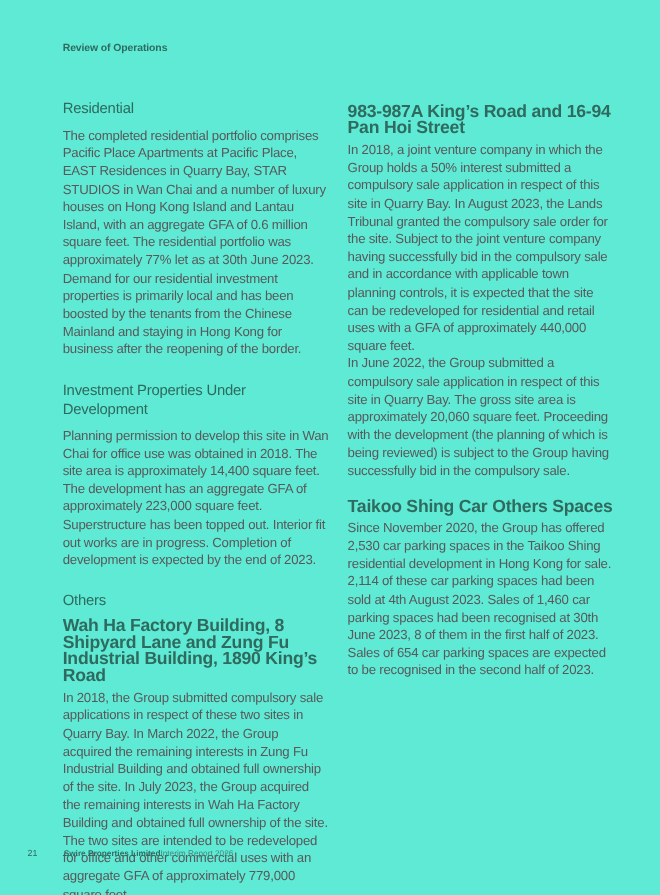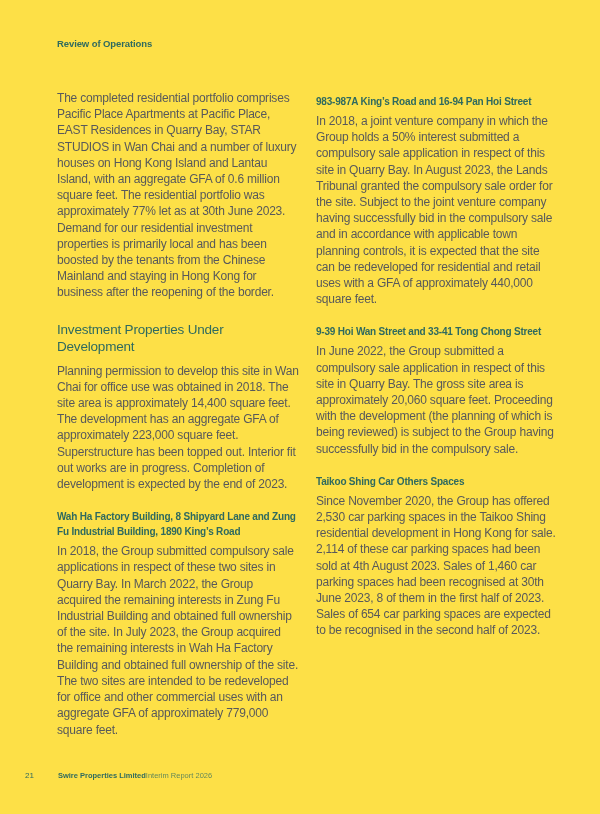--- a/index.html
+++ b/index.html
@@ -4,21 +4,21 @@
 <style>
   html, body {
     margin: 0;
     padding: 0;
     background: #ffffff;
   }
   .page {
     position: relative;
     width: 600px;
     height: 814px;
-    background: #fde047;
+    background: #5eead4;
     font-family: "Liberation Sans", "DejaVu Sans", sans-serif;
     overflow: hidden;
     box-sizing: border-box;
   }
   .running-header {
     position: absolute;
     top: 38px;
     left: 57px;
     font-size: 9.5px;
     font-weight: 700;
@@ -41,21 +41,21 @@
     margin: 20px 0 8px 0;
     font-size: 13.5px;
     font-weight: 500;
     letter-spacing: -0.2px;
     color: #2F6A5F;
     line-height: 17px;
   }
   .h-section:first-child { margin-top: 0; }
   .h-sub {
     margin: 17px 0 4px 0;
-    font-size: 10px;
+    font-size: 16px;
     font-weight: 700;
     letter-spacing: -0.2px;
     color: #2F6A5F;
     line-height: 15px;
   }
   .h-section + .h-sub { margin-top: 2px; }
   .col-right .h-sub:first-child { margin-top: 4px; }
   .para {
     margin: 0;
     font-size: 12px;
@@ -87,34 +87,35 @@
 </head>
 <body>
 
 <div class="page">
 
   <div class="running-header">Review of Operations</div>
 
   <div class="content">
 
     <div class="col col-left">
+      <div class="h-section">Residential</div>
       <p class="para">The completed residential portfolio comprises Pacific Place Apartments at Pacific Place, EAST Residences in Quarry Bay, STAR STUDIOS in Wan Chai and a number of luxury houses on Hong Kong Island and Lantau Island, with an aggregate GFA of 0.6 million square feet. The residential portfolio was approximately 77% let as at 30th June 2023. Demand for our residential investment properties is primarily local and has been boosted by the tenants from the Chinese Mainland and staying in Hong Kong for business after the reopening of the border.</p>
 
       <div class="h-section">Investment Properties Under Development</div>
       <p class="para">Planning permission to develop this site in Wan Chai for office use was obtained in 2018. The site area is approximately 14,400 square feet. The development has an aggregate GFA of approximately 223,000 square feet. Superstructure has been topped out. Interior fit out works are in progress. Completion of development is expected by the end of 2023.</p>
 
+      <div class="h-section">Others</div>
       <div class="h-sub">Wah Ha Factory Building, 8 Shipyard Lane and Zung Fu Industrial Building, 1890 King’s Road</div>
       <p class="para">In 2018, the Group submitted compulsory sale applications in respect of these two sites in Quarry Bay. In March 2022, the Group acquired the remaining interests in Zung Fu Industrial Building and obtained full ownership of the site. In July 2023, the Group acquired the remaining interests in Wah Ha Factory Building and obtained full ownership of the site. The two sites are intended to be redeveloped for office and other commercial uses with an aggregate GFA of approximately 779,000 square feet.</p>
     </div>
 
     <div class="col col-right">
       <div class="h-sub">983-987A King’s Road and 16-94 Pan Hoi Street</div>
       <p class="para">In 2018, a joint venture company in which the Group holds a 50% interest submitted a compulsory sale application in respect of this site in Quarry Bay. In August 2023, the Lands Tribunal granted the compulsory sale order for the site. Subject to the joint venture company having successfully bid in the compulsory sale and in accordance with applicable town planning controls, it is expected that the site can be redeveloped for residential and retail uses with a GFA of approximately 440,000 square feet.</p>
 
-      <div class="h-sub">9-39 Hoi Wan Street and 33-41 Tong Chong Street</div>
       <p class="para">In June 2022, the Group submitted a compulsory sale application in respect of this site in Quarry Bay. The gross site area is approximately 20,060 square feet. Proceeding with the development (the planning of which is being reviewed) is subject to the Group having successfully bid in the compulsory sale.</p>
 
       <div class="h-sub">Taikoo Shing Car Others Spaces</div>
       <p class="para">Since November 2020, the Group has offered 2,530 car parking spaces in the Taikoo Shing residential development in Hong Kong for sale. 2,114 of these car parking spaces had been sold at 4th August 2023. Sales of 1,460 car parking spaces had been recognised at 30th June 2023, 8 of them in the first half of 2023. Sales of 654 car parking spaces are expected to be recognised in the second half of 2023.</p>
     </div>
 
   </div>
 
   <div class="footer">
     <span class="page-num">21</span>

